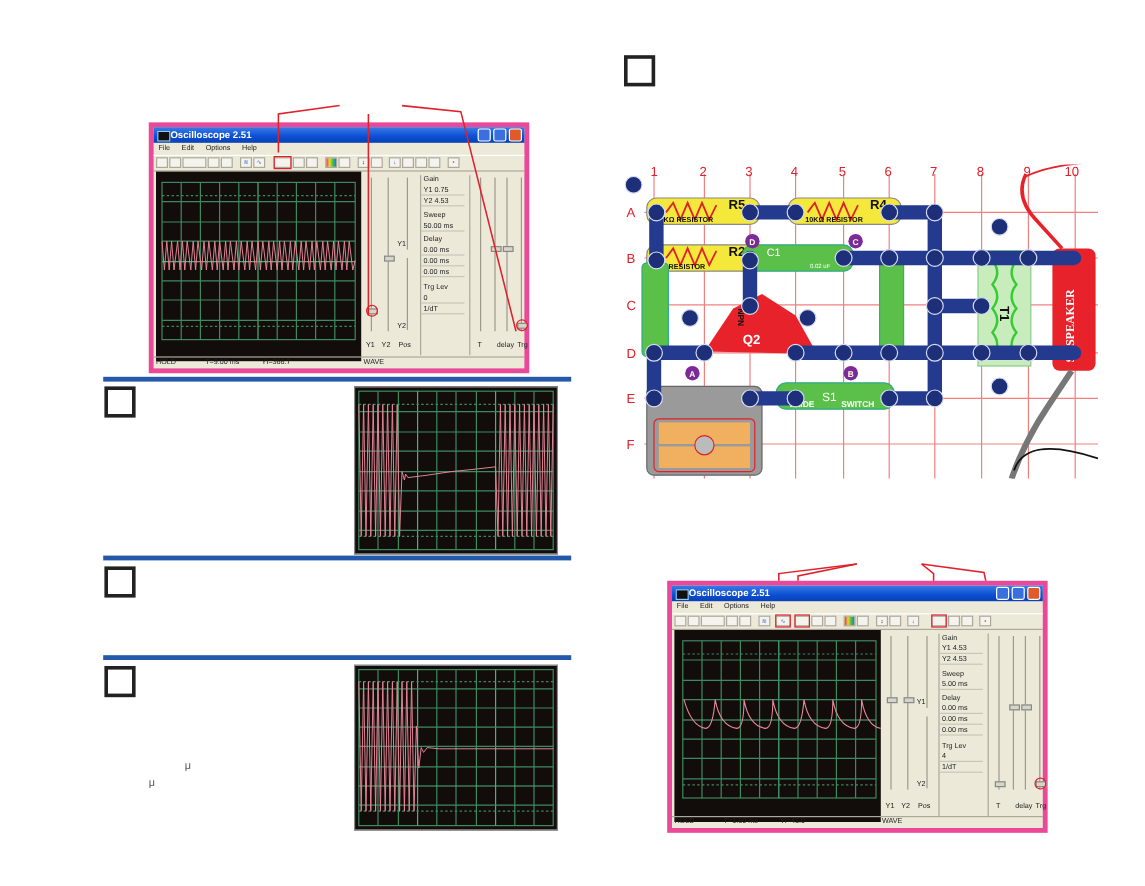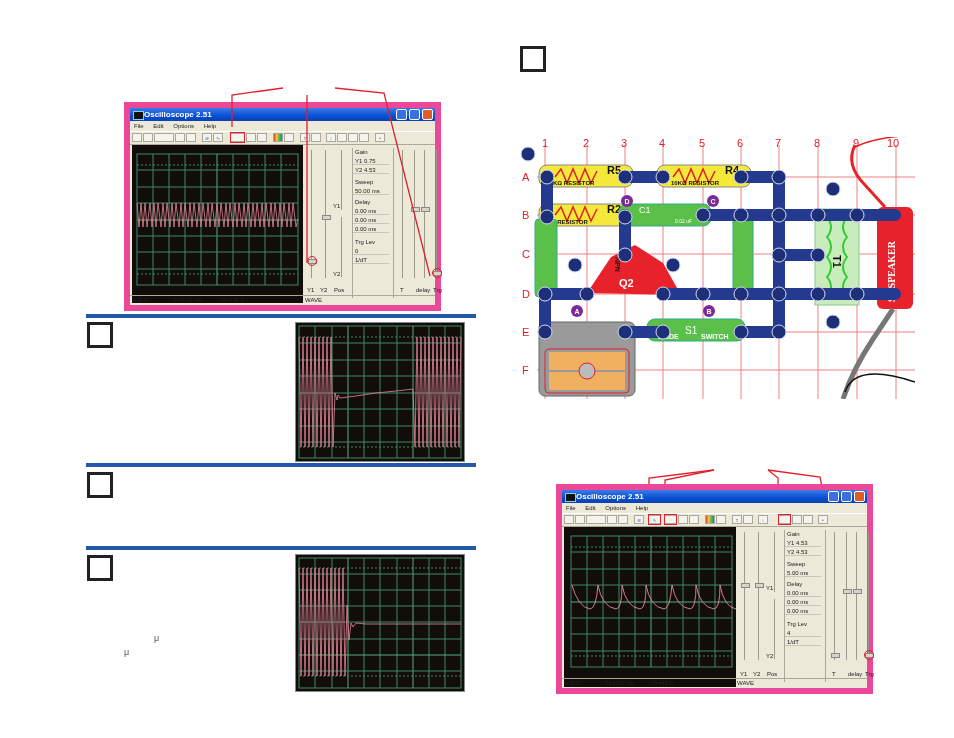--- a/index.html
+++ b/index.html
@@ -2,21 +2,21 @@
 <html><head>
 <meta charset="utf-8">
 <style>
   html,body{margin:0;padding:0;background:#fff;}
   body{width:954px;height:738px;position:relative;overflow:hidden;font-family:"Liberation Sans",sans-serif;}
   .abs{position:absolute;}
   .stepbox{position:absolute;width:26px;height:26px;border:3px solid #222;box-sizing:border-box;background:#fff;}
   .bluebar{position:absolute;height:4px;background:#2458a8;}
   .callout{position:absolute;pointer-events:none;}
   
-  .win{position:absolute;background:#ece9d8;border:6px solid #ec4899;box-sizing:border-box;font-size:6px;color:#222;}
+  .win{position:absolute;background:#ece9d8;border:4px solid #ec4899;box-sizing:border-box;font-size:6px;color:#222;}
   .win .title{position:absolute;left:0;top:0;right:0;height:13px;background:linear-gradient(#3b7be6,#0a4fd4 60%,#0841b3);color:#fff;font-weight:bold;font-size:8px;line-height:13px;padding-left:14px;}
   .win .appicon{position:absolute;left:3px;top:3px;width:9px;height:7px;background:#111;border:1px solid #8cf;}
   .win .tbtn{position:absolute;top:1px;width:11px;height:11px;border:1px solid #fff;border-radius:2px;box-sizing:border-box;background:#3a6fe0;}
   .win .tbtn.close{background:#e05a2a;}
   .win .menubar{position:absolute;left:0;right:0;top:13px;height:10px;line-height:10px;font-size:6px;}
   .win .menubar span{margin-left:4px;margin-right:4px;}
   .win .toolbar{position:absolute;left:0;right:0;top:23px;height:12px;border-top:1px solid #fff;border-bottom:1px solid #aca899;}
   .win .tool{position:absolute;top:1px;height:9px;border:1px solid #aca899;background:#f4f3ee;box-sizing:border-box;font-size:5px;text-align:center;line-height:8px;}
   .win .screen{position:absolute;background:#120c0a;}
   .win .panel{position:absolute;}

